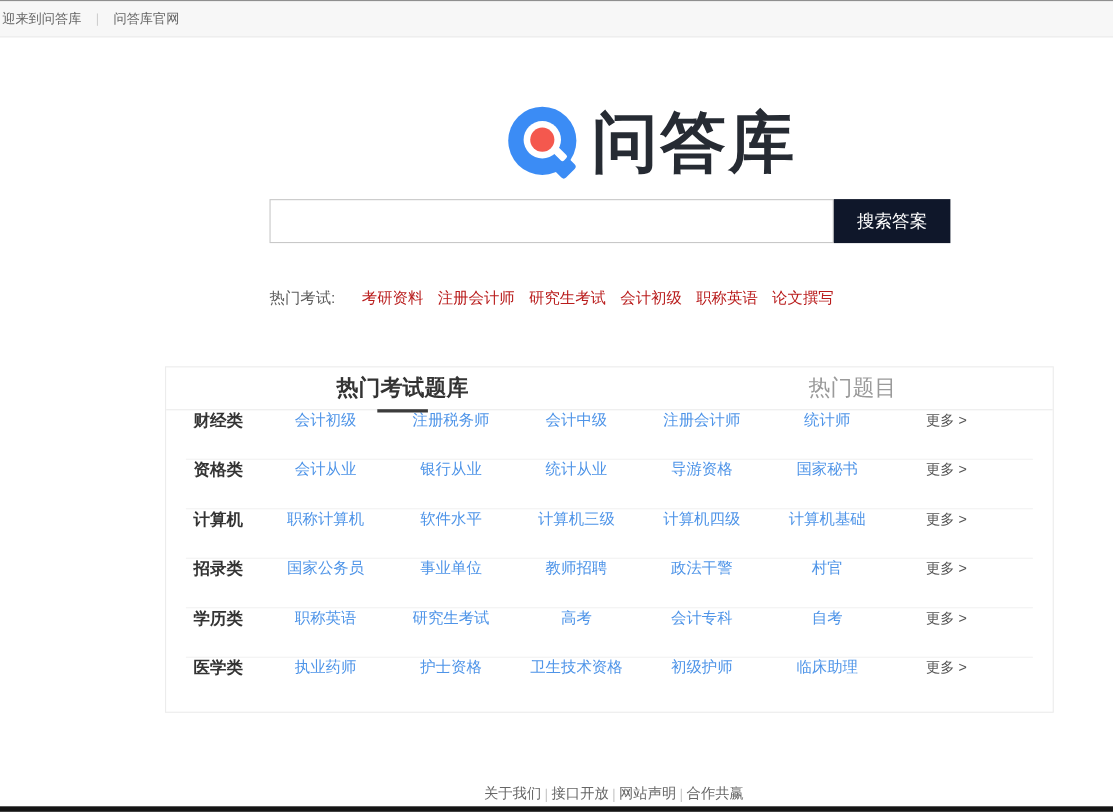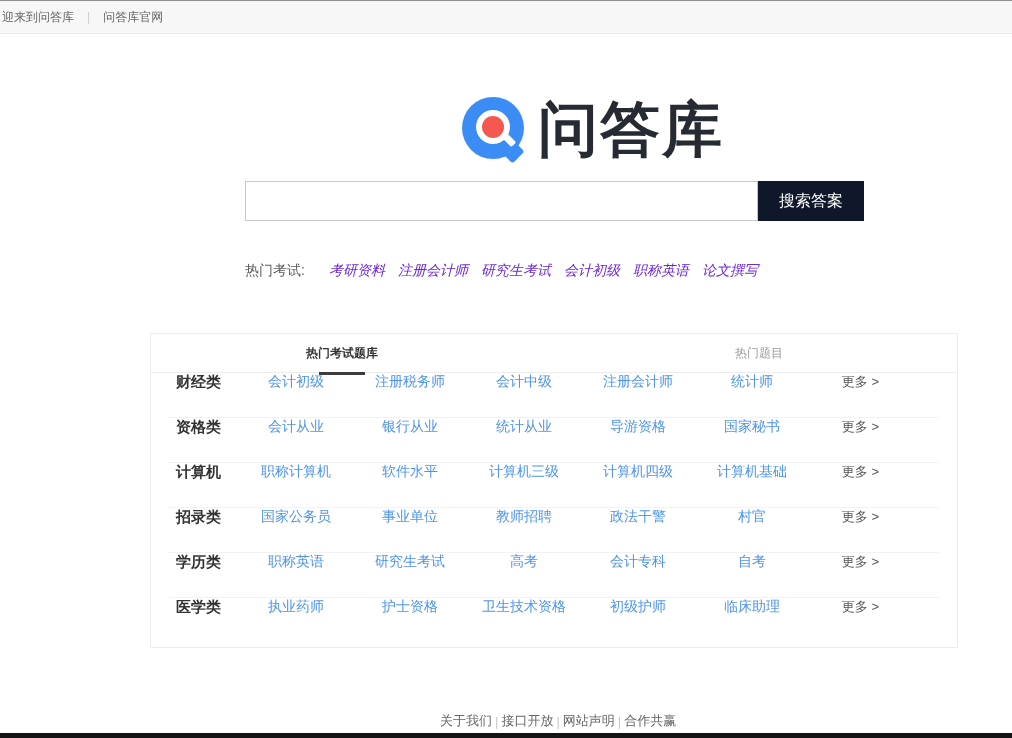--- a/index.html
+++ b/index.html
@@ -47,29 +47,29 @@
     background:#0f172a; color:#fff; border:none; font-size:16px; cursor:pointer;
     font-family:"Liberation Sans", sans-serif;
   }
 
   
   .hot-row {
     position:absolute; left:245px; top:234px;
     display:flex; align-items:center; font-size:14px; color:#5c5c5c;margin-top:28px;
   }
   .hot-label { margin-right:24px; }
-  .hot-row a { color:#6d28d9; margin-right:13px;font-style:italic; }
+  .hot-row a { color:#b91c1c; margin-right:13px; }
 
   
   .card {
     position:absolute; left:150px; top:333px; width:808px; height:315px;
     background:#fff; border:1px solid #ececec;
   }
   .card-header { position:relative; height:39px; border-bottom:1px solid #ececec; }
-  .tab { position:absolute; top:0; height:39px; line-height:39px; font-size:12px; }
+  .tab { position:absolute; top:0; height:39px; line-height:39px; font-size:20px; }
   .tab-active { left:155px; font-weight:bold; color:#333; }
   .tab-active::after {
     content:""; position:absolute; left:50%; transform:translateX(-50%);
     bottom:-2px; width:46px; height:3px; background:#3c3c3c;
   }
   .tab-inactive { left:572px; color:#9a9a9a;margin-left:12px; }
 
   .rows { padding:0 18px; }
   .trow {
     display:flex; height:45px;

